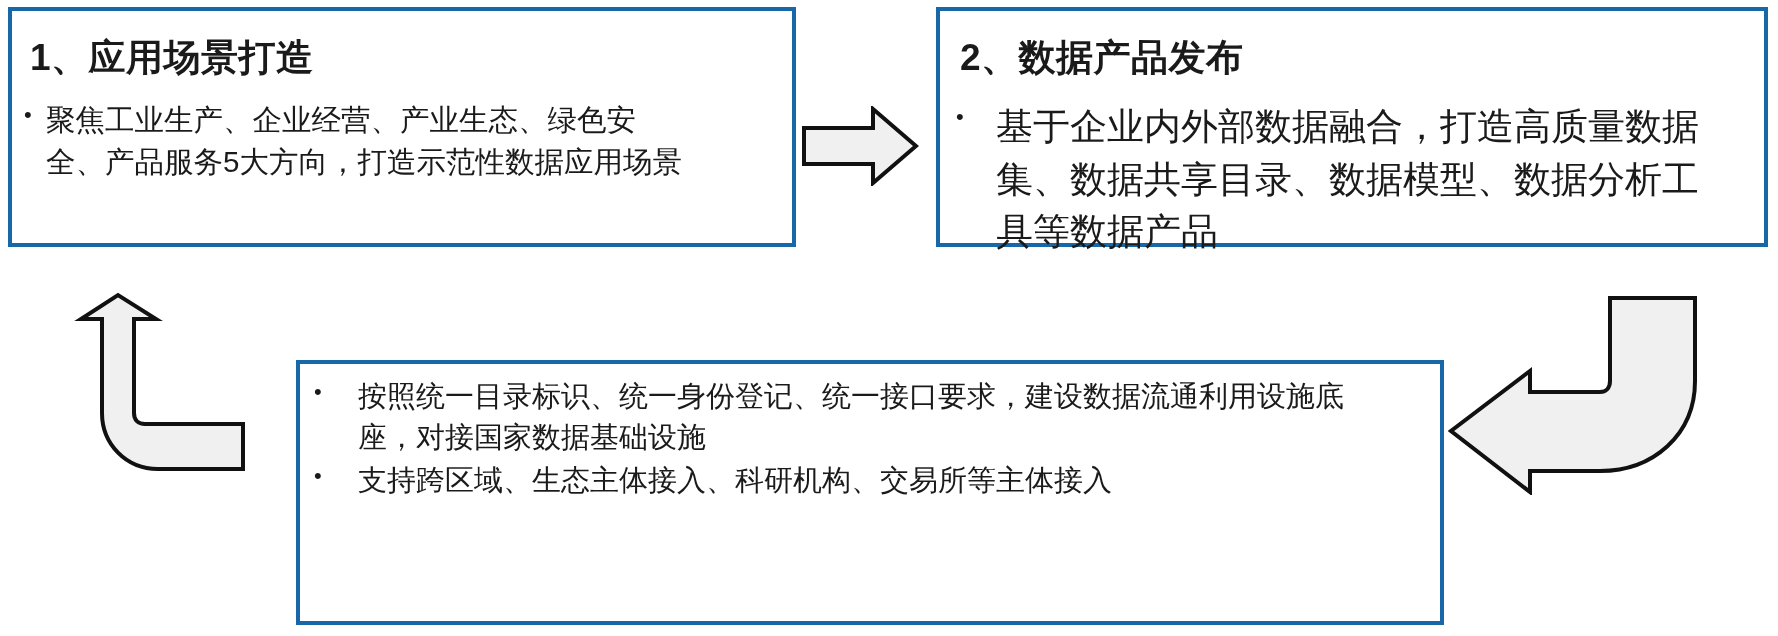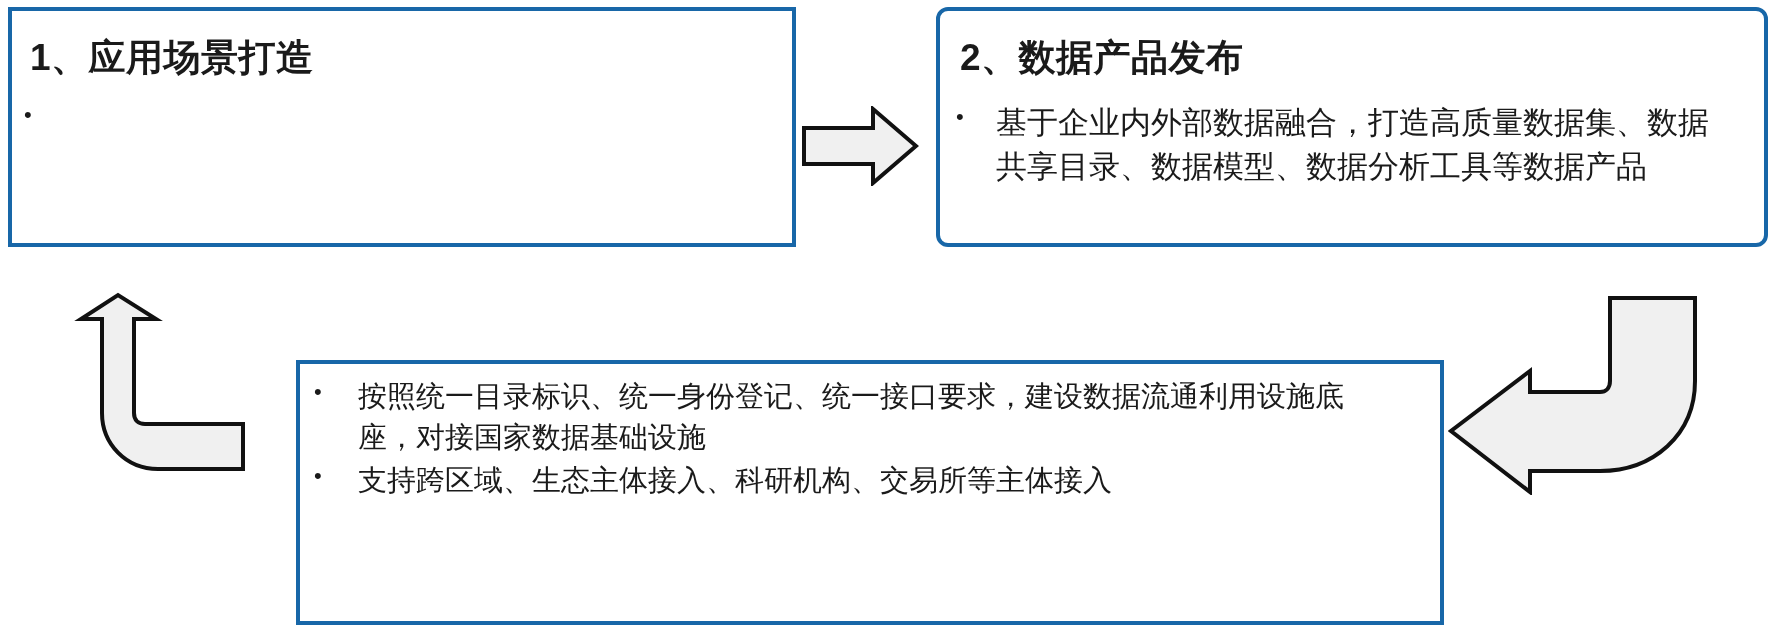--- a/index.html
+++ b/index.html
@@ -64,21 +64,21 @@
   }
 
   
   #card-1 .bullets { margin: 16px 0 0 12px; }
   #card-1 .bullet-dot  { font-size: 22px; width: 22px; }
   #card-1 .bullet-text { font-size: 29.5px; width: 648px; }
 
   
   #card-2 .bullets { margin: 18px 0 0 16px; }
   #card-2 .bullet-dot  { font-size: 22px; width: 40px; }
-  #card-2 .bullet-text { font-size: 31px; width: 722px; }
+  #card-2 .bullet-text { font-size: 37px; width: 722px; }
 
   
   #card-3 .bullets { margin: 12px 0 0 14px; }
   #card-3 .bullet-dot  { font-size: 22px; width: 44px; }
   #card-3 .bullet-text { font-size: 29px; width: 1010px; }
   #card-3 .bullet-row + .bullet-row { margin-top: 2px; }
 
   
   .arrow {
     position: absolute;
@@ -97,25 +97,26 @@
 </head>
 <body style="background: rgb(255, 255, 255);">
 
 <div class="stage">
 
   <div class="card" id="card-1" style="border-color: rgb(24, 103, 168);">
     <div class="card-title">1、应用场景打造</div>
     <ul class="bullets">
       <li class="bullet-row">
         <span class="bullet-dot">•</span>
+        <span class="bullet-text">聚焦工业生产、企业经营、产业生态、绿色安全、产品服务5大方向，打造示范性数据应用场景</span>
       </li>
     </ul>
   </div>
 
-  <div class="card" id="card-2" style="border-color: rgb(24, 103, 168); border-radius: 12px;">
+  <div class="card" id="card-2" style="border-color: rgb(24, 103, 168);">
     <div class="card-title">2、数据产品发布</div>
     <ul class="bullets">
       <li class="bullet-row">
         <span class="bullet-dot">•</span>
         <span class="bullet-text">基于企业内外部数据融合，打造高质量数据集、数据共享目录、数据模型、数据分析工具等数据产品</span>
       </li>
     </ul>
   </div>
 
   <div class="card" id="card-3" style="border-color: rgb(24, 103, 168);">

